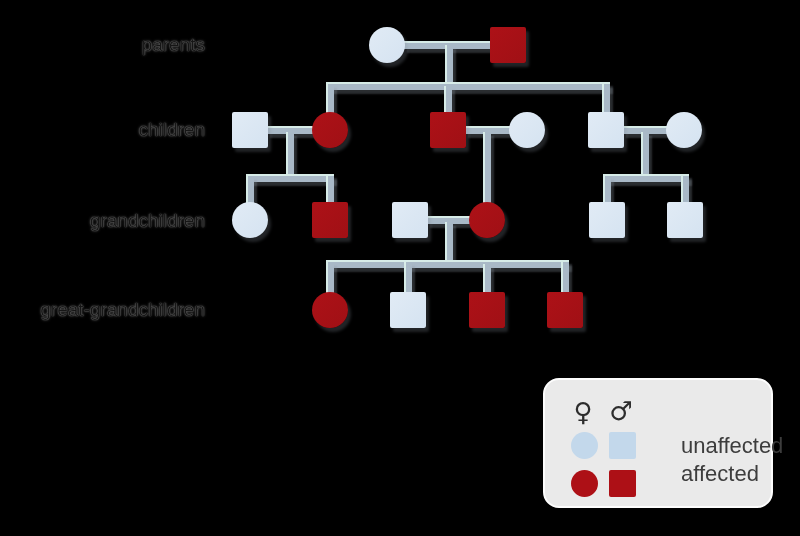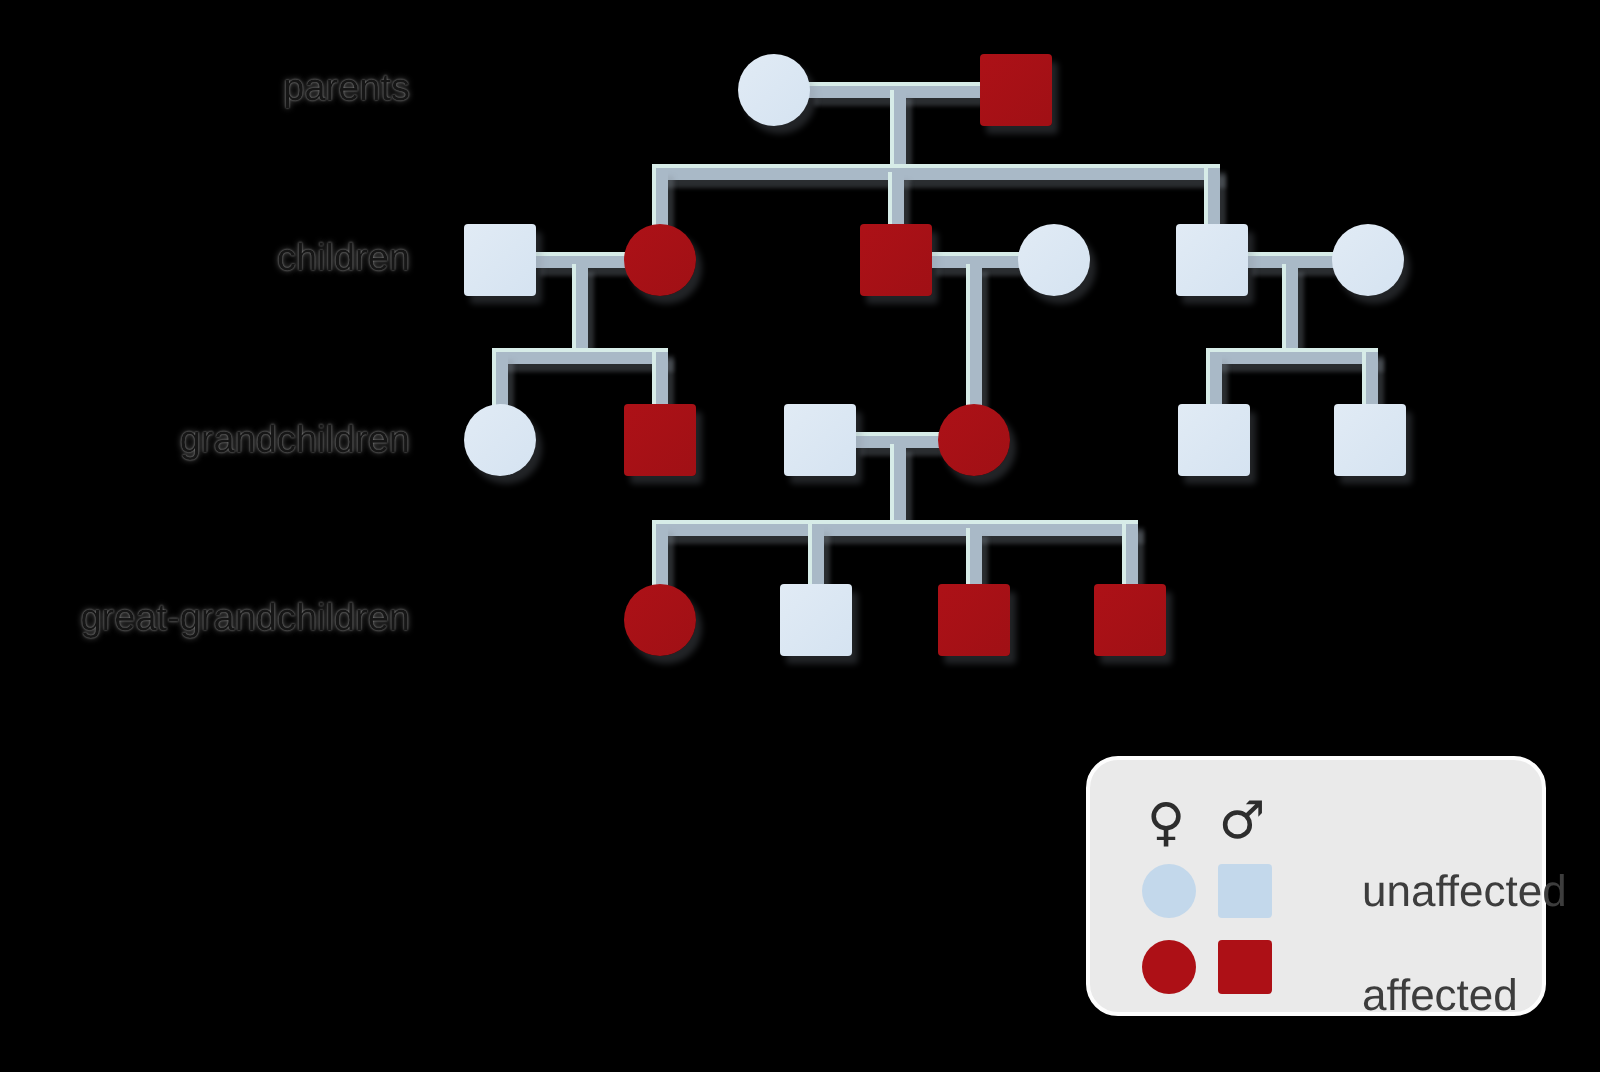--- a/index.html
+++ b/index.html
@@ -119,15 +119,15 @@
   <div class="legend">
     <span class="g f">♀</span>
     <span class="g m">♂</span>
 
     <span class="lsym circle unaff" style="left:26px;top:52px"></span>
     <span class="lsym square unaff" style="left:64px;top:52px"></span>
     <span class="llabel" style="top:52px">unaffected</span>
 
     <span class="lsym circle aff" style="left:26px;top:90px"></span>
     <span class="lsym square aff" style="left:64px;top:90px"></span>
-    <span class="llabel" style="top:104px">affected</span>
+    <span class="llabel" style="top:80px">affected</span>
   </div>
 </div>
 
 </body></html>

